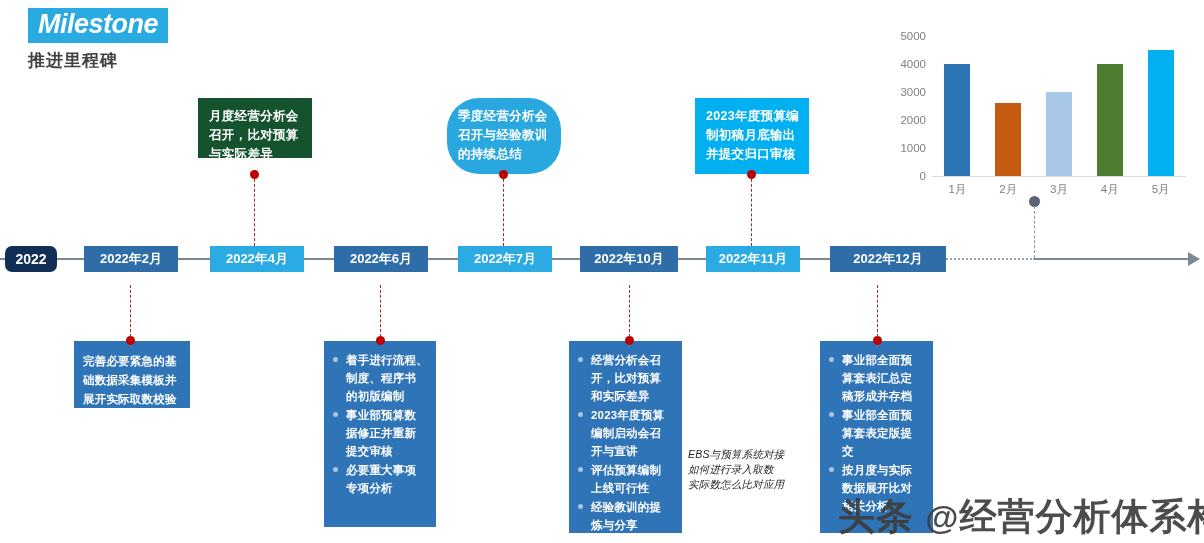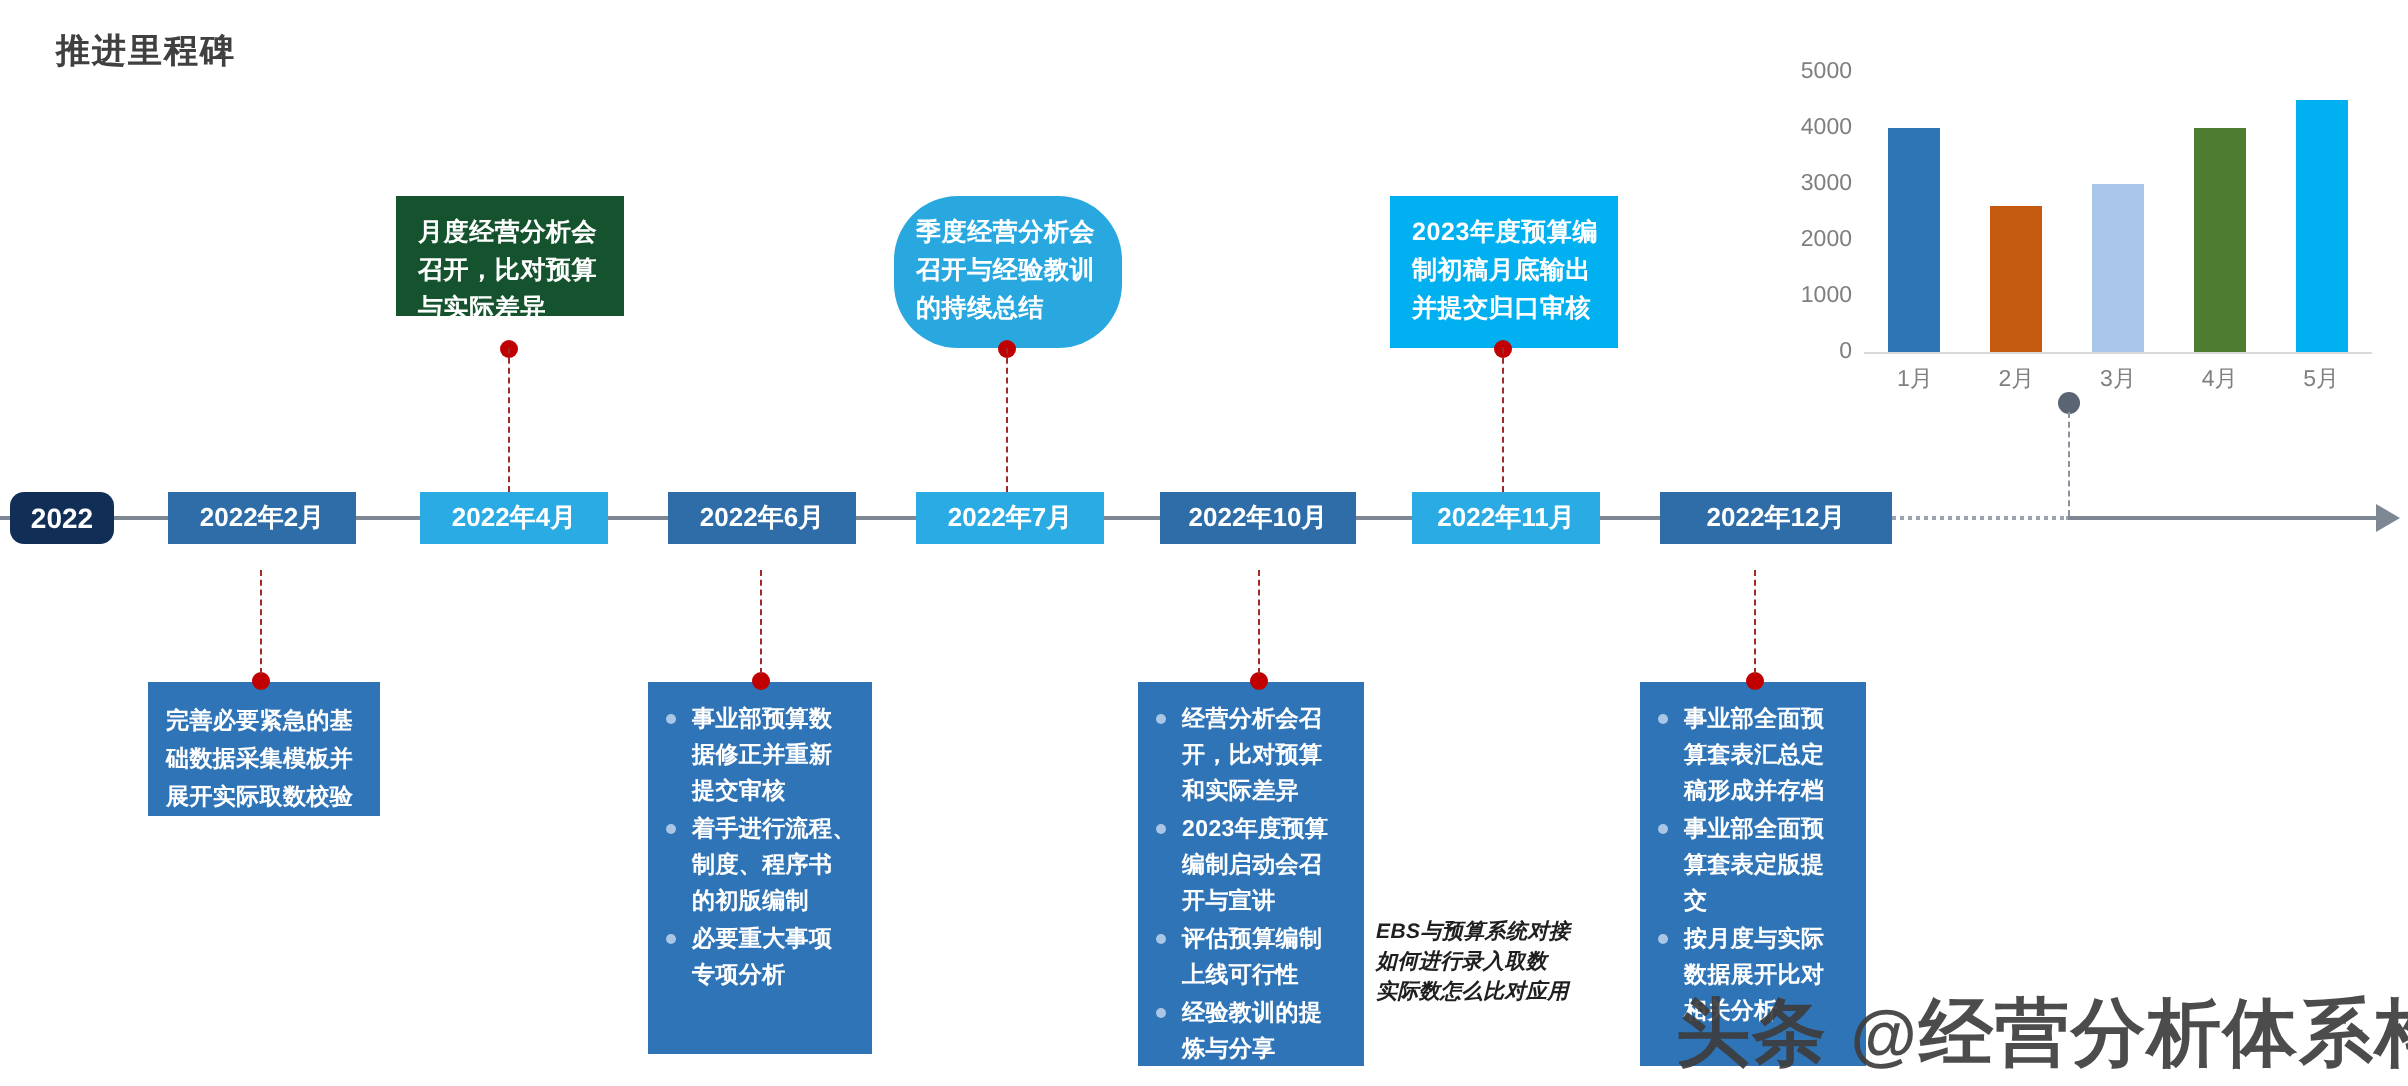--- a/index.html
+++ b/index.html
@@ -96,22 +96,22 @@
   .dash-grey{
     position:absolute;width:0;border-left:1.6px dashed #8a93a0;
   }
   .dot-grey{
     position:absolute;width:11px;height:11px;border-radius:50%;
     background:#5a6472;
   }
 
   
   #note{
-    position:absolute;left:688px;top:459px;width:105px;
-    font-size:10.5px;font-style:italic;font-weight:bold;
+    position:absolute;left:688px;top:447px;width:105px;
+    font-size:10.5px;font-style:italic;font-weight:normal;
     color:#1f1f1f;line-height:15px;letter-spacing:0.2px;
   }
 
   
   #chart{position:absolute;left:886px;top:36px;width:318px;height:160px;}
   #chart .ylabels{position:absolute;left:0;top:0;width:40px;height:140px;}
   #chart .ylabels span{
     position:absolute;right:0;font-size:11.5px;color:#7f7f7f;
     transform:translateY(-50%);white-space:nowrap;
   }
@@ -137,20 +137,21 @@
     opacity:0.92;
   }
   #watermark .at{font-size:34px;}
 </style>
 </head>
 <body>
 
 <div id="stage">
 
   <div id="header">
+    <div id="milestone-badge">Milestone</div>
     <div id="subtitle">推进里程碑</div>
   </div>
 
   <div id="axis-solid-left"></div>
   <div id="axis-dotted"></div>
   <div id="axis-solid-right"></div>
   <div id="axis-arrow"></div>
 
   <div class="pill year" id="year-pill" style="left: 5px; width: 52px; background: rgb(17, 47, 86);">2022</div>
 
@@ -190,28 +191,28 @@
       <div class="botbox plain" style="left: 74px; top: 341px; width: 116px; height: 67px;">
         <div>完善必要紧急的基</div>
         <div>础数据采集模板并</div>
         <div>展开实际取数校验</div>
       </div>
       <div class="dot-red" style="left: 126px; top: 336px;"></div>
       <div class="dash-v" style="left: 130px; top: 285px; height: 52px;"></div>
       <div class="botbox" style="left: 324px; top: 341px; width: 112px; height: 186px;">
         <ul>
           <li>
+            <div>着手进行流程、</div>
+            <div>制度、程序书</div>
+            <div>的初版编制</div>
+          </li>
+          <li>
             <div>事业部预算数</div>
             <div>据修正并重新</div>
             <div>提交审核</div>
-          </li>
-          <li>
-            <div>着手进行流程、</div>
-            <div>制度、程序书</div>
-            <div>的初版编制</div>
           </li>
           <li>
             <div>必要重大事项</div>
             <div>专项分析</div>
           </li>
         </ul>
       </div>
       <div class="dot-red" style="left: 376px; top: 336px;"></div>
       <div class="dash-v" style="left: 380px; top: 285px; height: 52px;"></div>
       <div class="botbox" style="left: 569px; top: 341px; width: 113px; height: 192px;">

